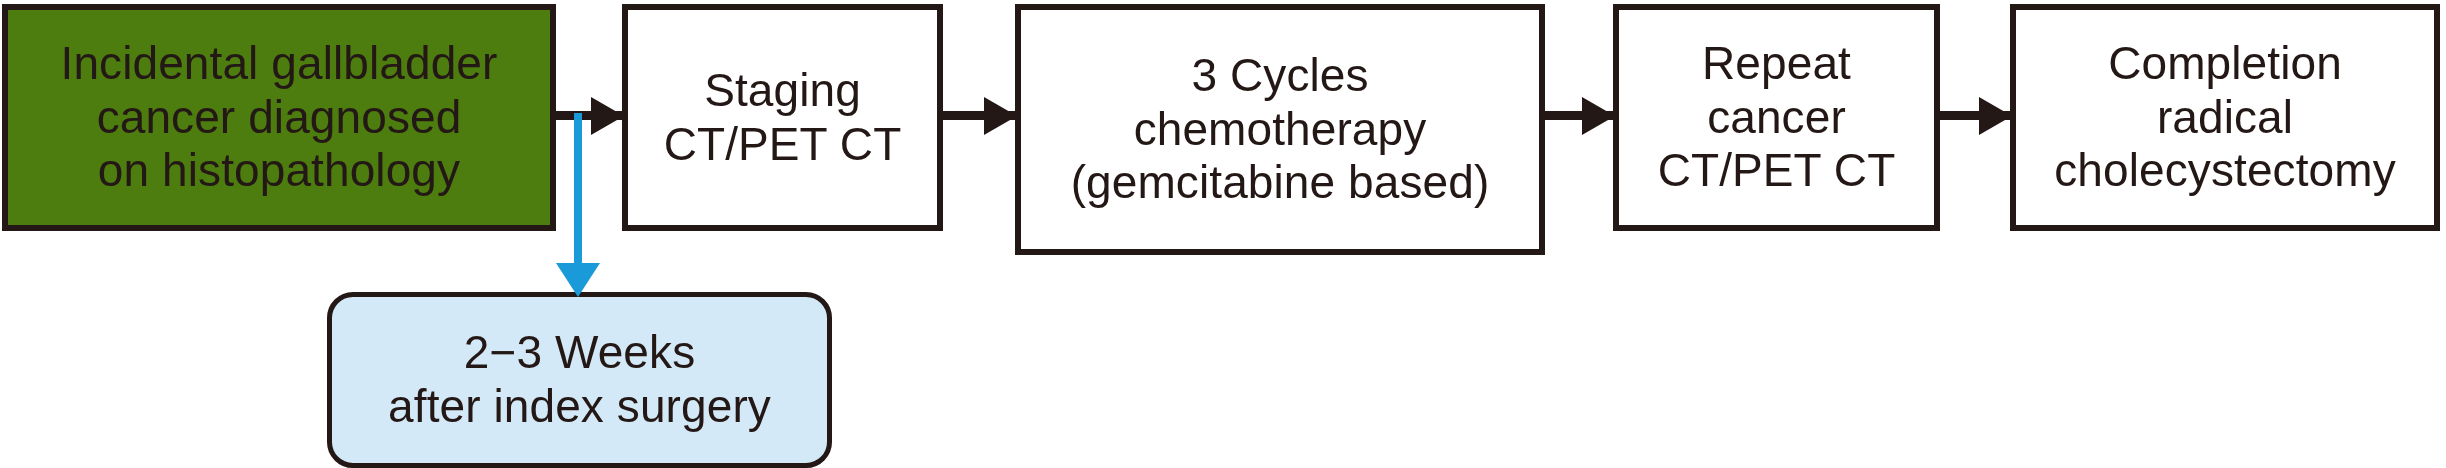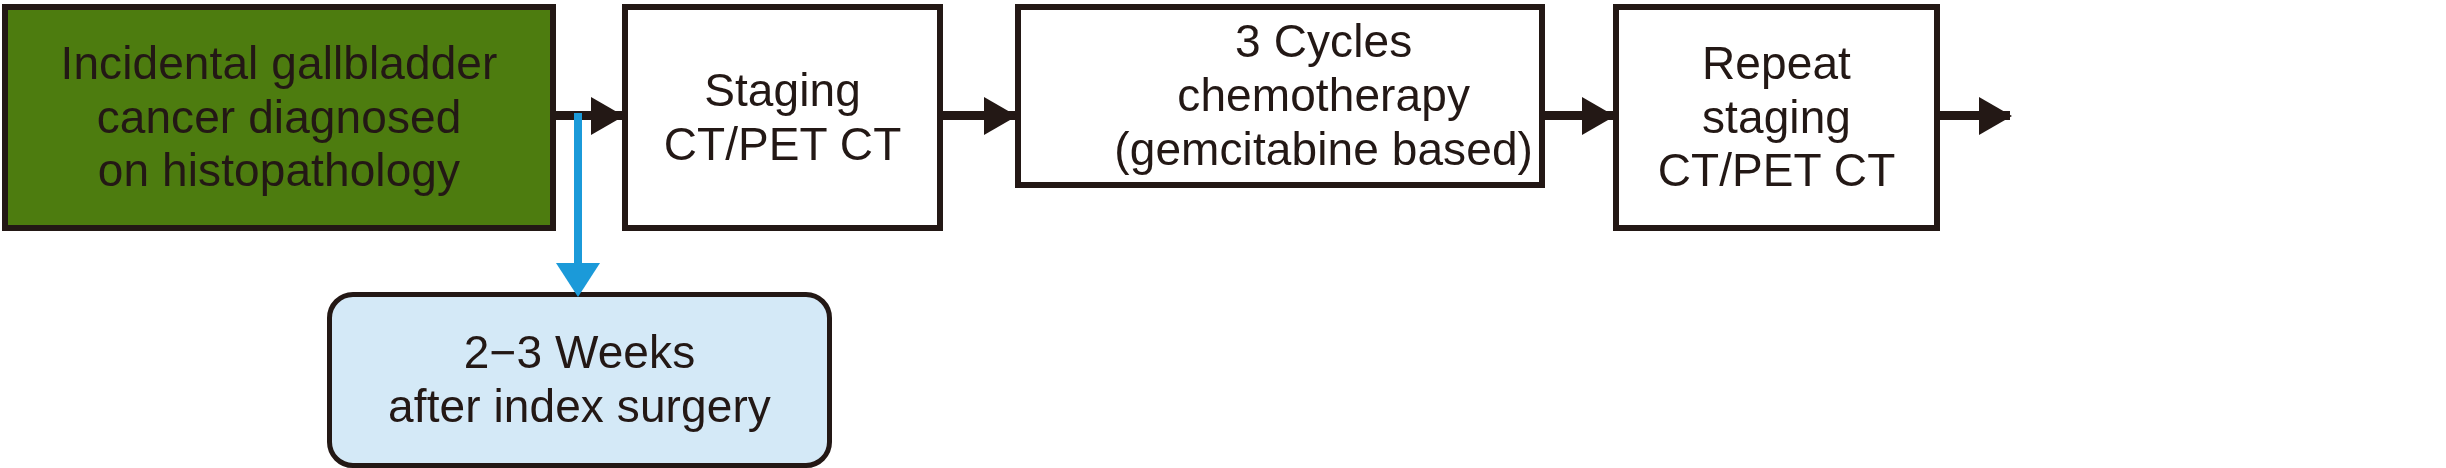--- a/index.html
+++ b/index.html
@@ -84,32 +84,37 @@
     <span class="node-label">Incidental gallbladder
 cancer diagnosed
 on histopathology</span>
   </div>
 
   <div class="node rect-node" id="n1" style="left: 622px; top: 4px; width: 321px; height: 227px; background: rgb(255, 255, 255); border-color: rgb(35, 24, 21);">
     <span class="node-label">Staging
 CT/PET CT</span>
   </div>
 
-  <div class="node rect-node" id="n2" style="left: 1015px; top: 4px; width: 530px; height: 184px; background: rgb(255, 255, 255); border-color: rgb(35, 24, 21); justify-content: flex-end;">
+  <div class="node rect-node" id="n2" style="left: 1015px; top: 4px; width: 530px; height: 251px; background: rgb(255, 255, 255); border-color: rgb(35, 24, 21);">
     <span class="node-label">3 Cycles
 chemotherapy
 (gemcitabine based)</span>
   </div>
 
   <div class="node rect-node" id="n3" style="left: 1613px; top: 4px; width: 327px; height: 227px; background: rgb(255, 255, 255); border-color: rgb(35, 24, 21);">
     <span class="node-label">Repeat
-staging
+cancer
 CT/PET CT</span>
   </div>
 
+  <div class="node rect-node" id="n4" style="left: 2010px; top: 4px; width: 430px; height: 227px; background: rgb(255, 255, 255); border-color: rgb(35, 24, 21);">
+    <span class="node-label">Completion
+radical
+cholecystectomy</span>
+  </div>
 
   <div class="node rounded-node" id="n5" style="left: 327px; top: 292px; width: 505px; height: 176px; background: rgb(212, 233, 247); border-color: rgb(35, 24, 21);">
     <span class="node-label">2−3 Weeks
 after index surgery</span>
   </div>
 
   <div class="arrow" id="a0" style="left: 556px; top: 111px; width: 66px; background: rgb(35, 24, 21);"></div>
   <div class="arrow" id="a1" style="left: 943px; top: 111px; width: 72px; background: rgb(35, 24, 21);"></div>
   <div class="arrow" id="a2" style="left: 1545px; top: 111px; width: 68px; background: rgb(35, 24, 21);"></div>
   <div class="arrow" id="a3" style="left: 1940px; top: 111px; width: 70px; background: rgb(35, 24, 21);"></div>

